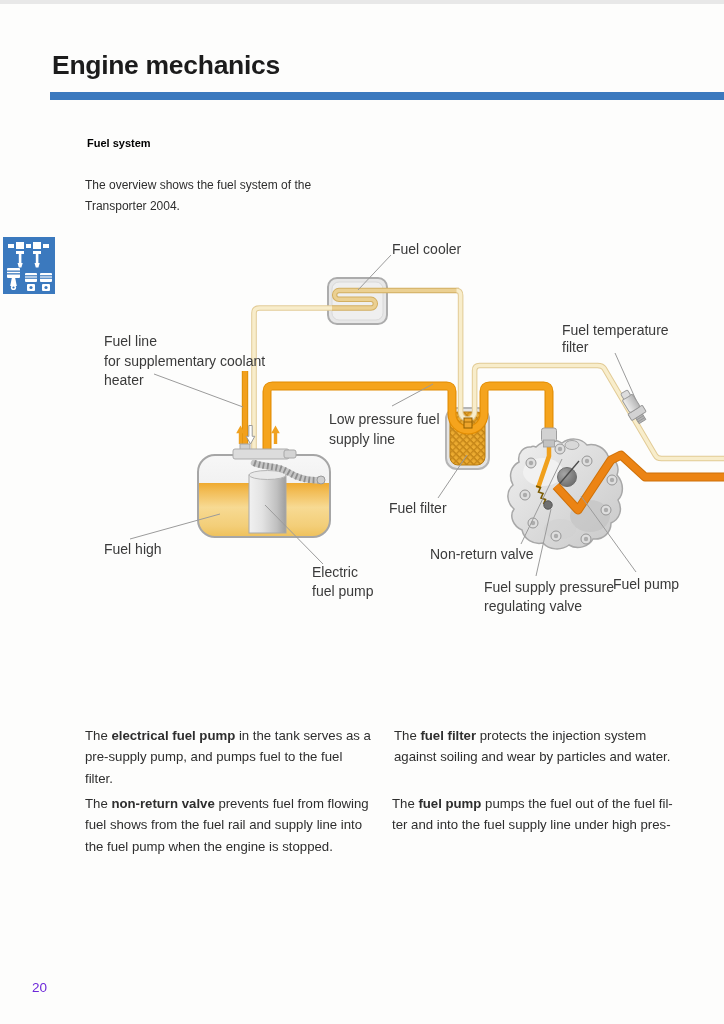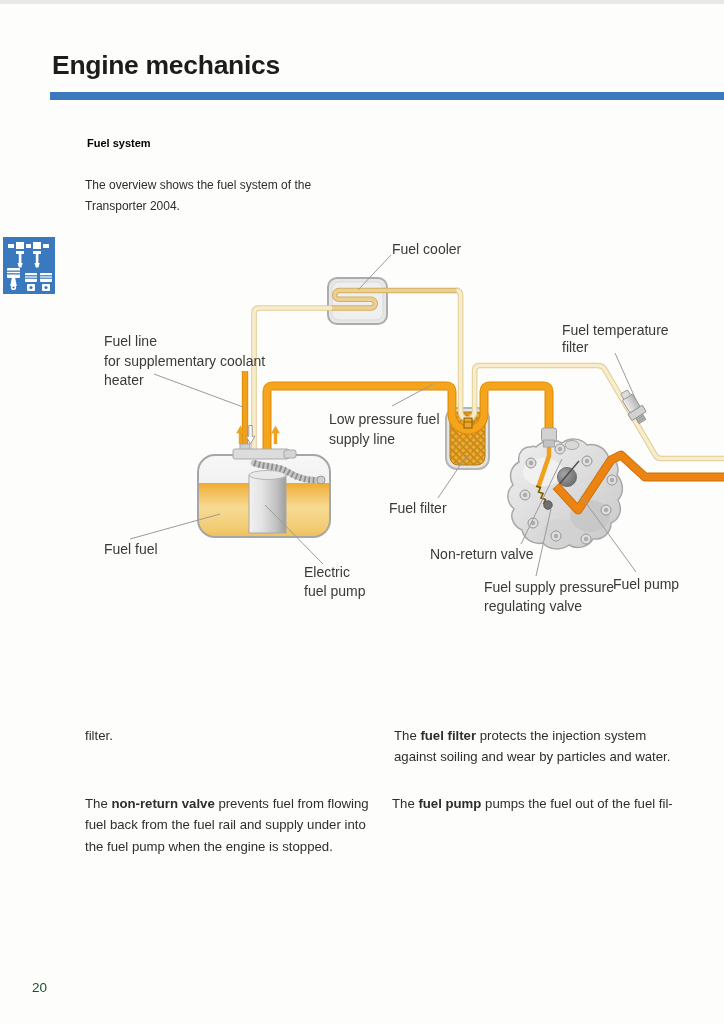--- a/index.html
+++ b/index.html
@@ -6,21 +6,21 @@
   .page{position:relative;width:724px;height:1024px;background:#FDFDFC;overflow:hidden;
         font-family:"Liberation Sans",sans-serif;color:#2E2E2E;margin:4px auto;}
   .abs{position:absolute;}
   .page-title{font-size:26.5px;font-weight:700;color:#1C1C1C;letter-spacing:-0.3px;white-space:nowrap;}
   .title-rule{background:#3B79BE;height:8px;}
   .section-heading{font-size:11px;font-weight:700;color:#000000;white-space:nowrap;}
   .intro div{font-size:12px;line-height:21px;white-space:nowrap;}
   .dlabel{font-size:14px;line-height:19px;color:#3A3A3A;white-space:nowrap;}
   .body-par div{font-size:13.2px;line-height:21.3px;white-space:nowrap;}
   .body-par .b{font-weight:700;}
-  .page-number{font-size:13.5px;color:#14532d;}
+  .page-number{font-size:13.5px;color:#6d28d9;}
   svg{display:block;}
 </style>
 </head>
 <body>
 
 <div class="page">
 
   <div class="abs page-title" style="left:52px;top:46px">Engine mechanics</div>
   <div class="abs title-rule" style="left:50px;top:88px;width:674px;"></div>
 
@@ -258,52 +258,55 @@
     <div>heater</div>
   </div>
 
   <div class="abs dlabel" style="left:329px;top:406px;line-height:19.5px">
     <div>Low pressure fuel</div>
     <div>supply line</div>
   </div>
 
   <div class="abs dlabel" style="left:389px;top:495px">Fuel filter</div>
 
-  <div class="abs dlabel" style="left:104px;top:536px">Fuel fuel</div>
-
-  <div class="abs dlabel" style="left:304px;top:559px">
+  <div class="abs dlabel" style="left:104px;top:536px">Fuel high</div>
+
+  <div class="abs dlabel" style="left:312px;top:559px">
     <div>Electric</div>
     <div>fuel pump</div>
   </div>
 
   <div class="abs dlabel" style="left:430px;top:541px">Non-return valve</div>
 
   <div class="abs dlabel" style="left:484px;top:574px;line-height:18.5px">
     <div>Fuel supply pressure</div>
     <div>regulating valve</div>
   </div>
 
   <div class="abs dlabel" style="left:613px;top:571px">Fuel pump</div>
 
   <div class="abs dlabel" style="left:562px;top:318px;line-height:17px">
     <div>Fuel temperature</div>
     <div>filter</div>
   </div>
 
   <div class="abs body-par" style="left:85px;top:721px">
+      <div><span>The </span><span class="b">electrical fuel pump</span><span> in the tank serves as a</span></div>
+      <div><span>pre-supply pump, and pumps fuel to the fuel</span></div>
       <div><span>filter.</span></div>
     </div>
   <div class="abs body-par" style="left:85px;top:789px">
       <div><span>The </span><span class="b">non-return valve</span><span> prevents fuel from flowing</span></div>
-      <div><span>fuel back from the fuel rail and supply under into</span></div>
+      <div><span>fuel shows from the fuel rail and supply line into</span></div>
       <div><span>the fuel pump when the engine is stopped.</span></div>
     </div>
   <div class="abs body-par" style="left:394px;top:721px">
       <div><span>The </span><span class="b">fuel filter</span><span> protects the injection system</span></div>
       <div><span>against soiling and wear by particles and water.</span></div>
     </div>
   <div class="abs body-par" style="left:392px;top:789px">
       <div><span>The </span><span class="b">fuel pump</span><span> pumps the fuel out of the fuel fil-</span></div>
+      <div><span>ter and into the fuel supply line under high pres-</span></div>
     </div>
 
   <div class="abs page-number" style="left:32px;top:976px">20</div>
 
 </div>
 
 </body></html>

